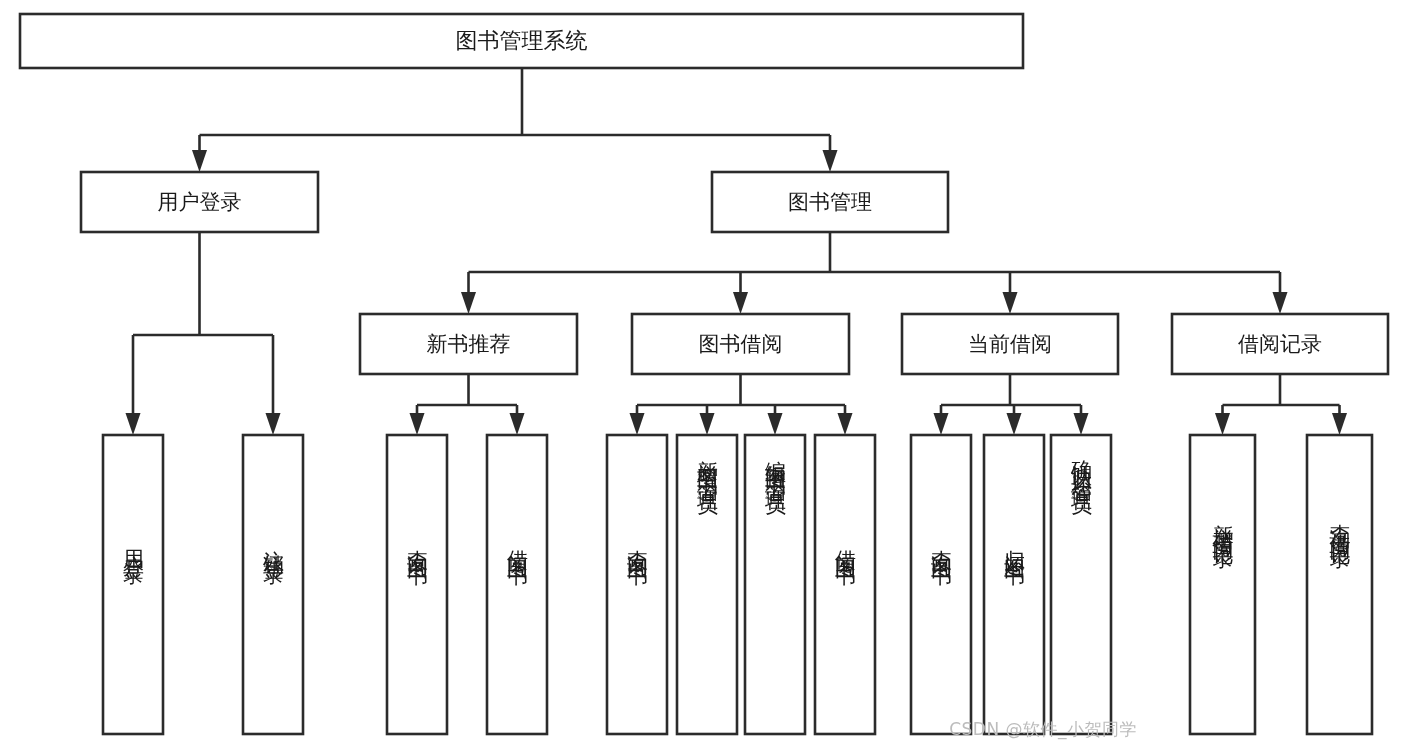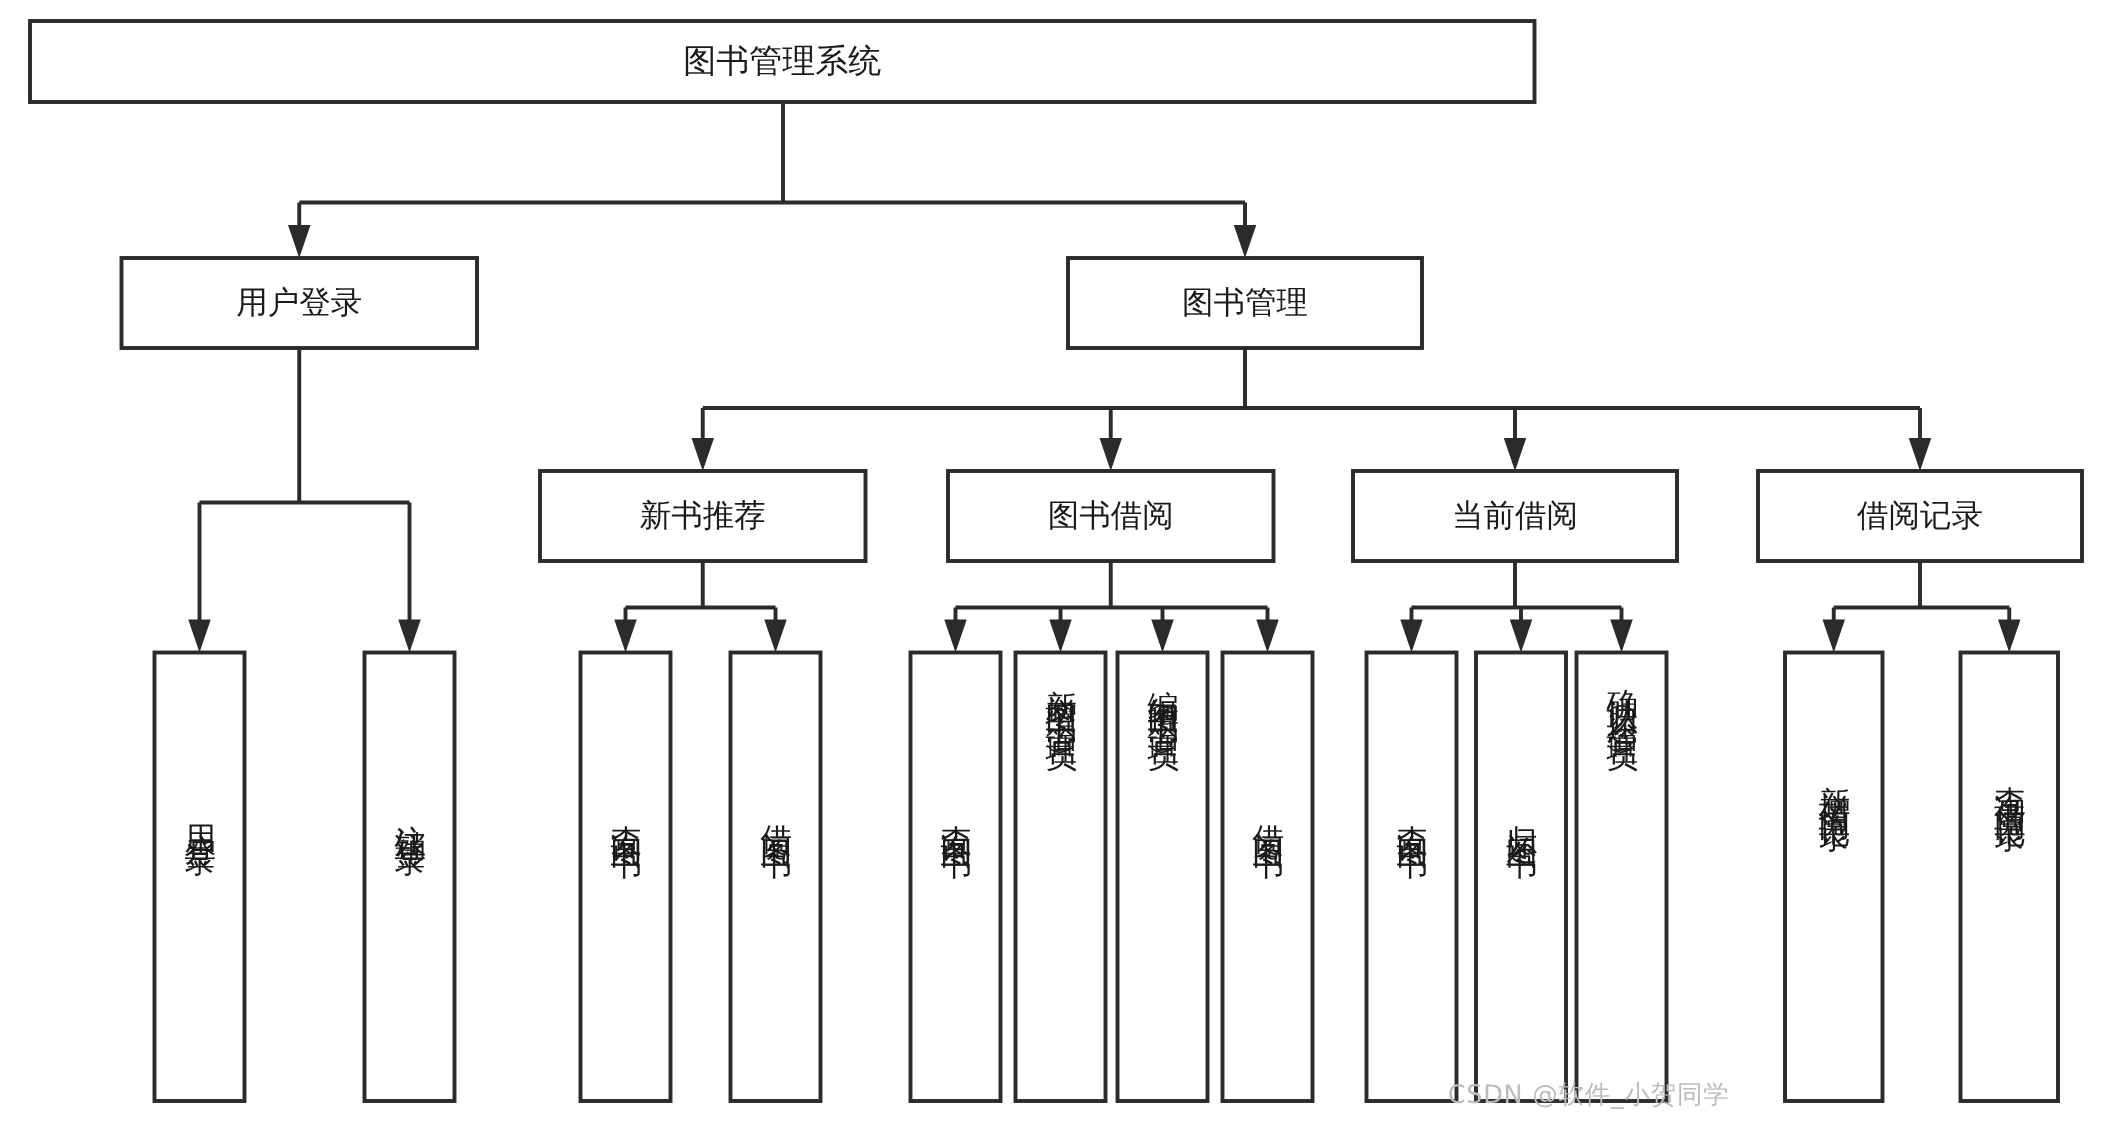--- a/index.html
+++ b/index.html
@@ -73,21 +73,21 @@
     color: #1a1a1a;
     white-space: nowrap;
     text-align: left;
   }
   .leaf-hit {
     position: absolute;
     background: transparent;
   }
   .watermark {
     position: absolute;
-    right: 8px;
+    right: 24px;
     bottom: 6px;
     font-family: "DejaVu Sans", "Liberation Sans", sans-serif;
     font-size: 17px;
     color: #bcbcbc;
     letter-spacing: 0.5px;
     white-space: nowrap;
   }
 </style>
 </head>
 <body>

